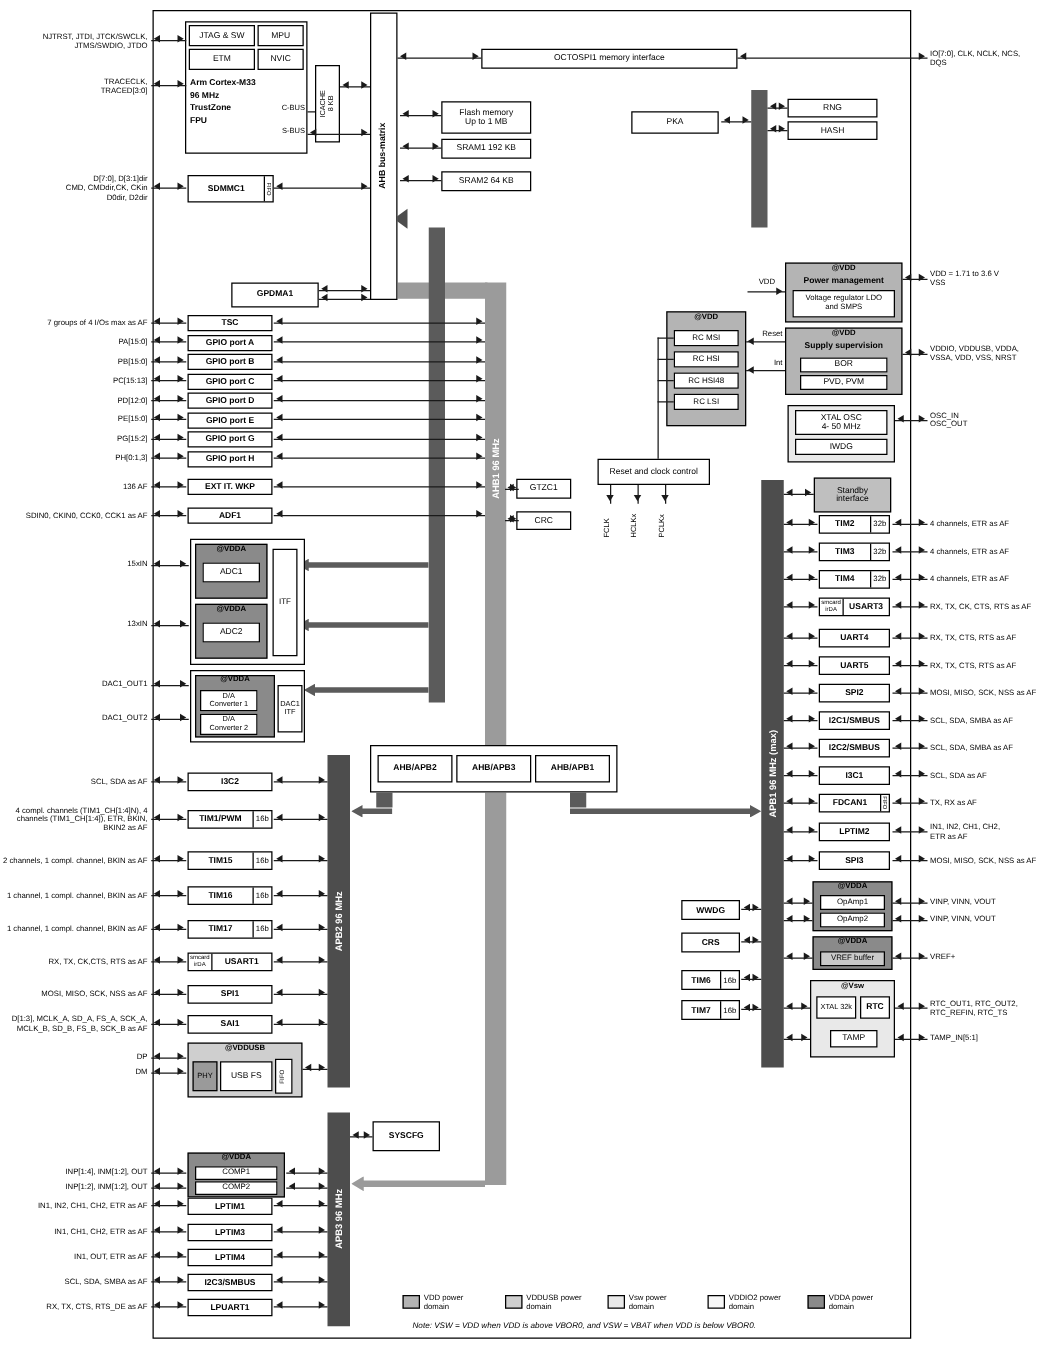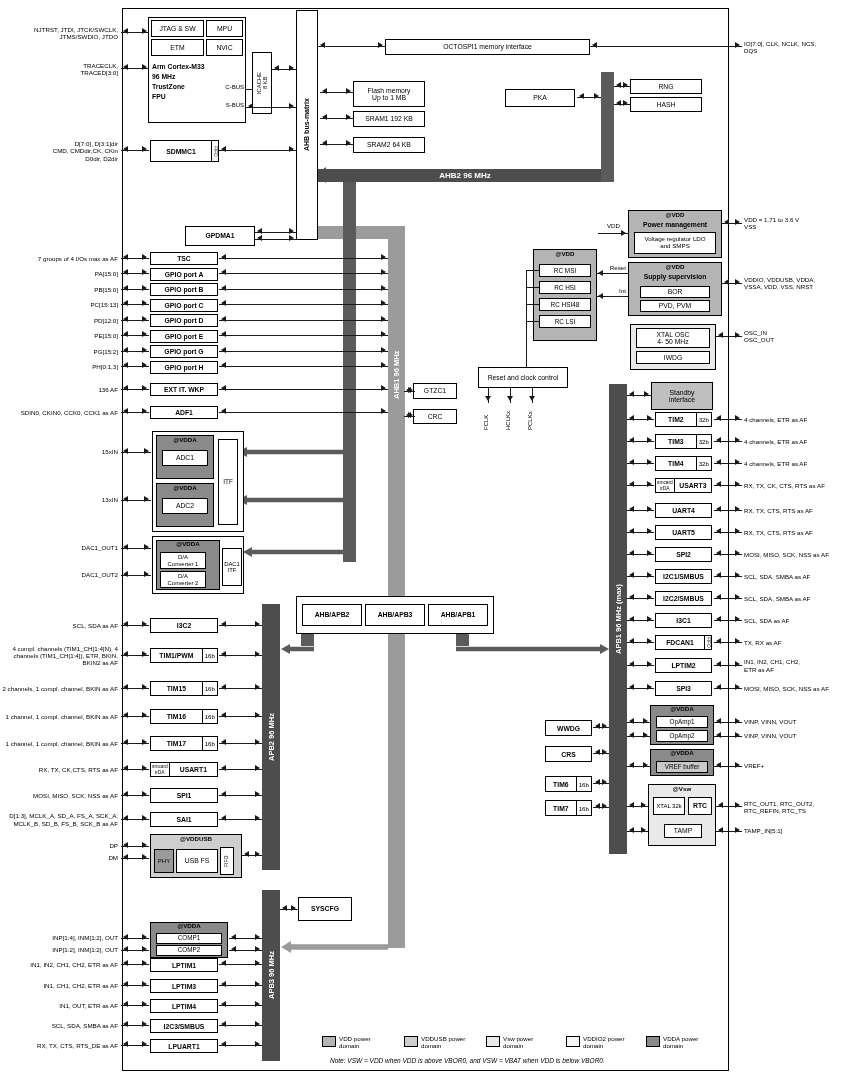--- a/index.html
+++ b/index.html
@@ -51,21 +51,20 @@
   .sw{position:absolute;width:14px;height:11px;border:1px solid #000}
   .note{position:absolute;font-size:6.5px;font-style:italic}
 </style>
 </head>
 <body>
 
 <div id="root">
 
   <div class="frame" style="left:122px;top:8px;width:607px;height:1063px"></div>
 
-  <div class="bus" style="left:318px;top:169px;width:294px;height:13px">AHB2 96 MHz</div>
   <div class="tl" style="left:307px;top:167px"></div>
   <div class="trunkD" style="left:601px;top:72px;width:13px;height:110px"></div>
   <div class="trunkG" style="left:318px;top:226px;width:72px;height:13px"></div>
   <div class="trunkG" style="left:388px;top:226px;width:17px;height:372px"></div>
   <div class="vlabel" style="left:388px;top:290px;width:17px;height:170px">AHB1 96 MHz</div>
   <div class="trunkD" style="left:343px;top:182px;width:13px;height:380px"></div>
   <div class="thickL" style="left:238px;top:447px;width:105px"></div>
   <div class="thickL" style="left:238px;top:495px;width:105px"></div>
   <div class="thickL" style="left:243px;top:547px;width:100px"></div>
   <div class="trunkD" style="left:301px;top:634px;width:13px;height:12px"></div>

